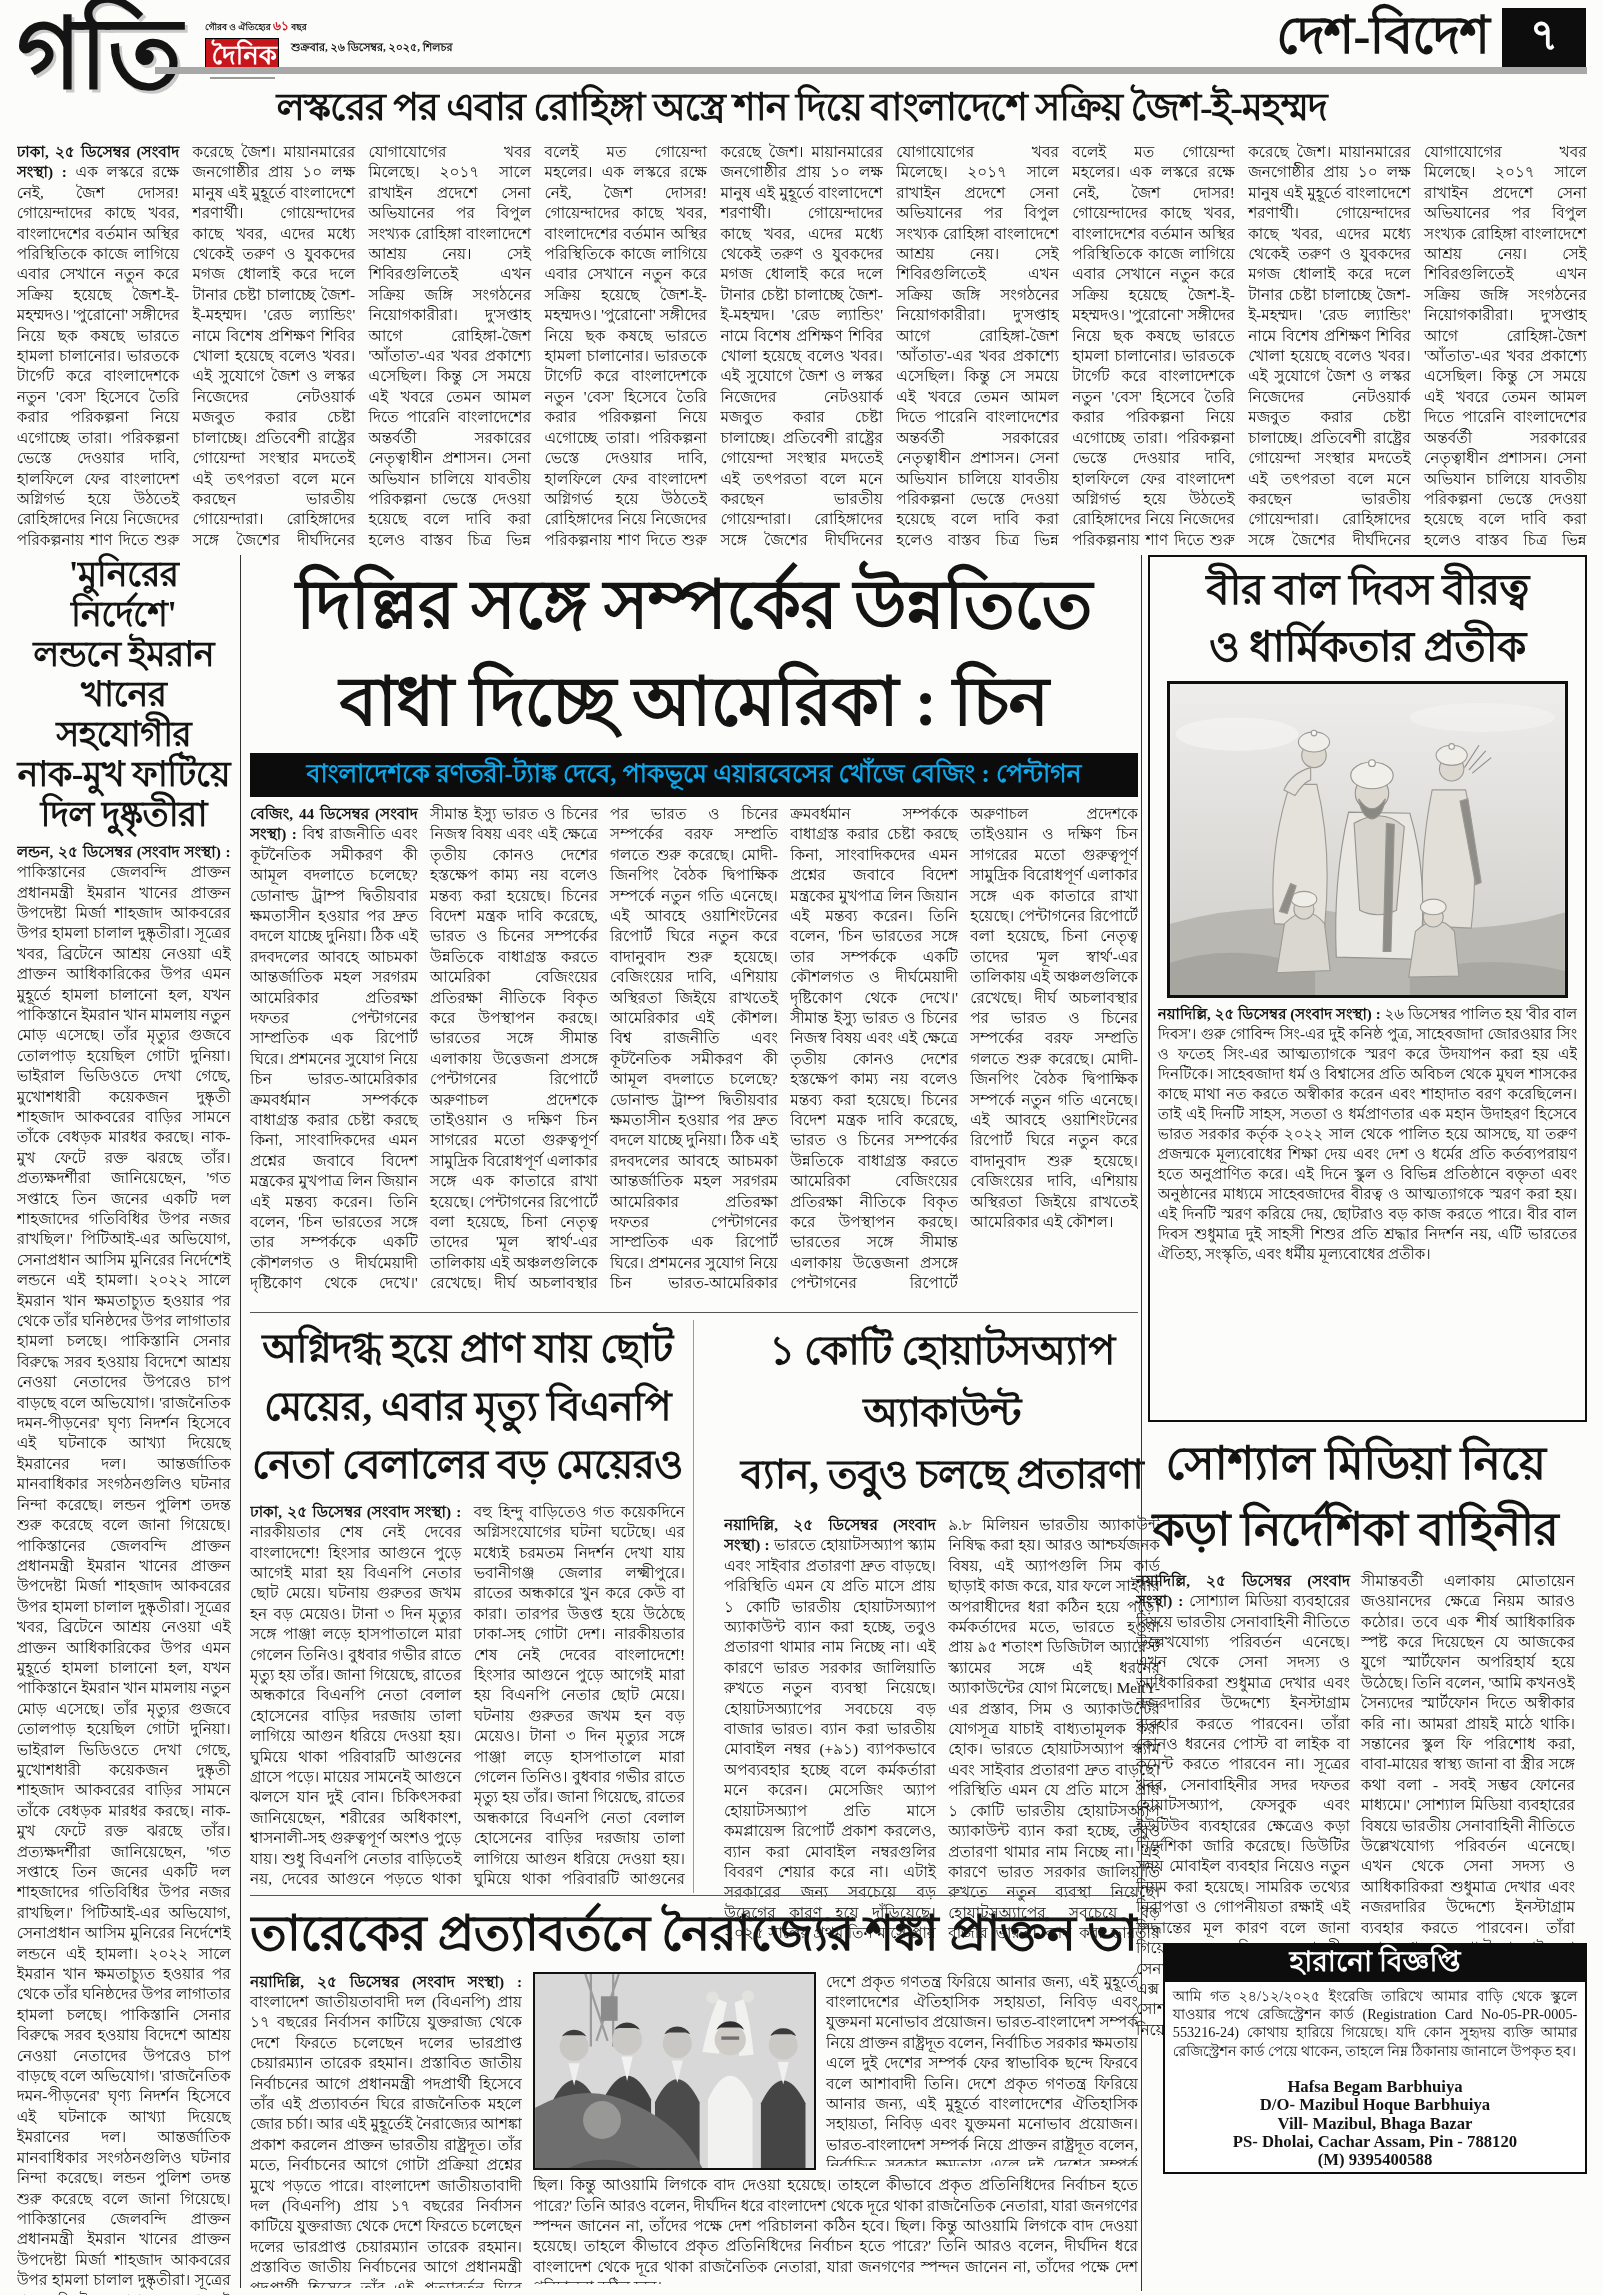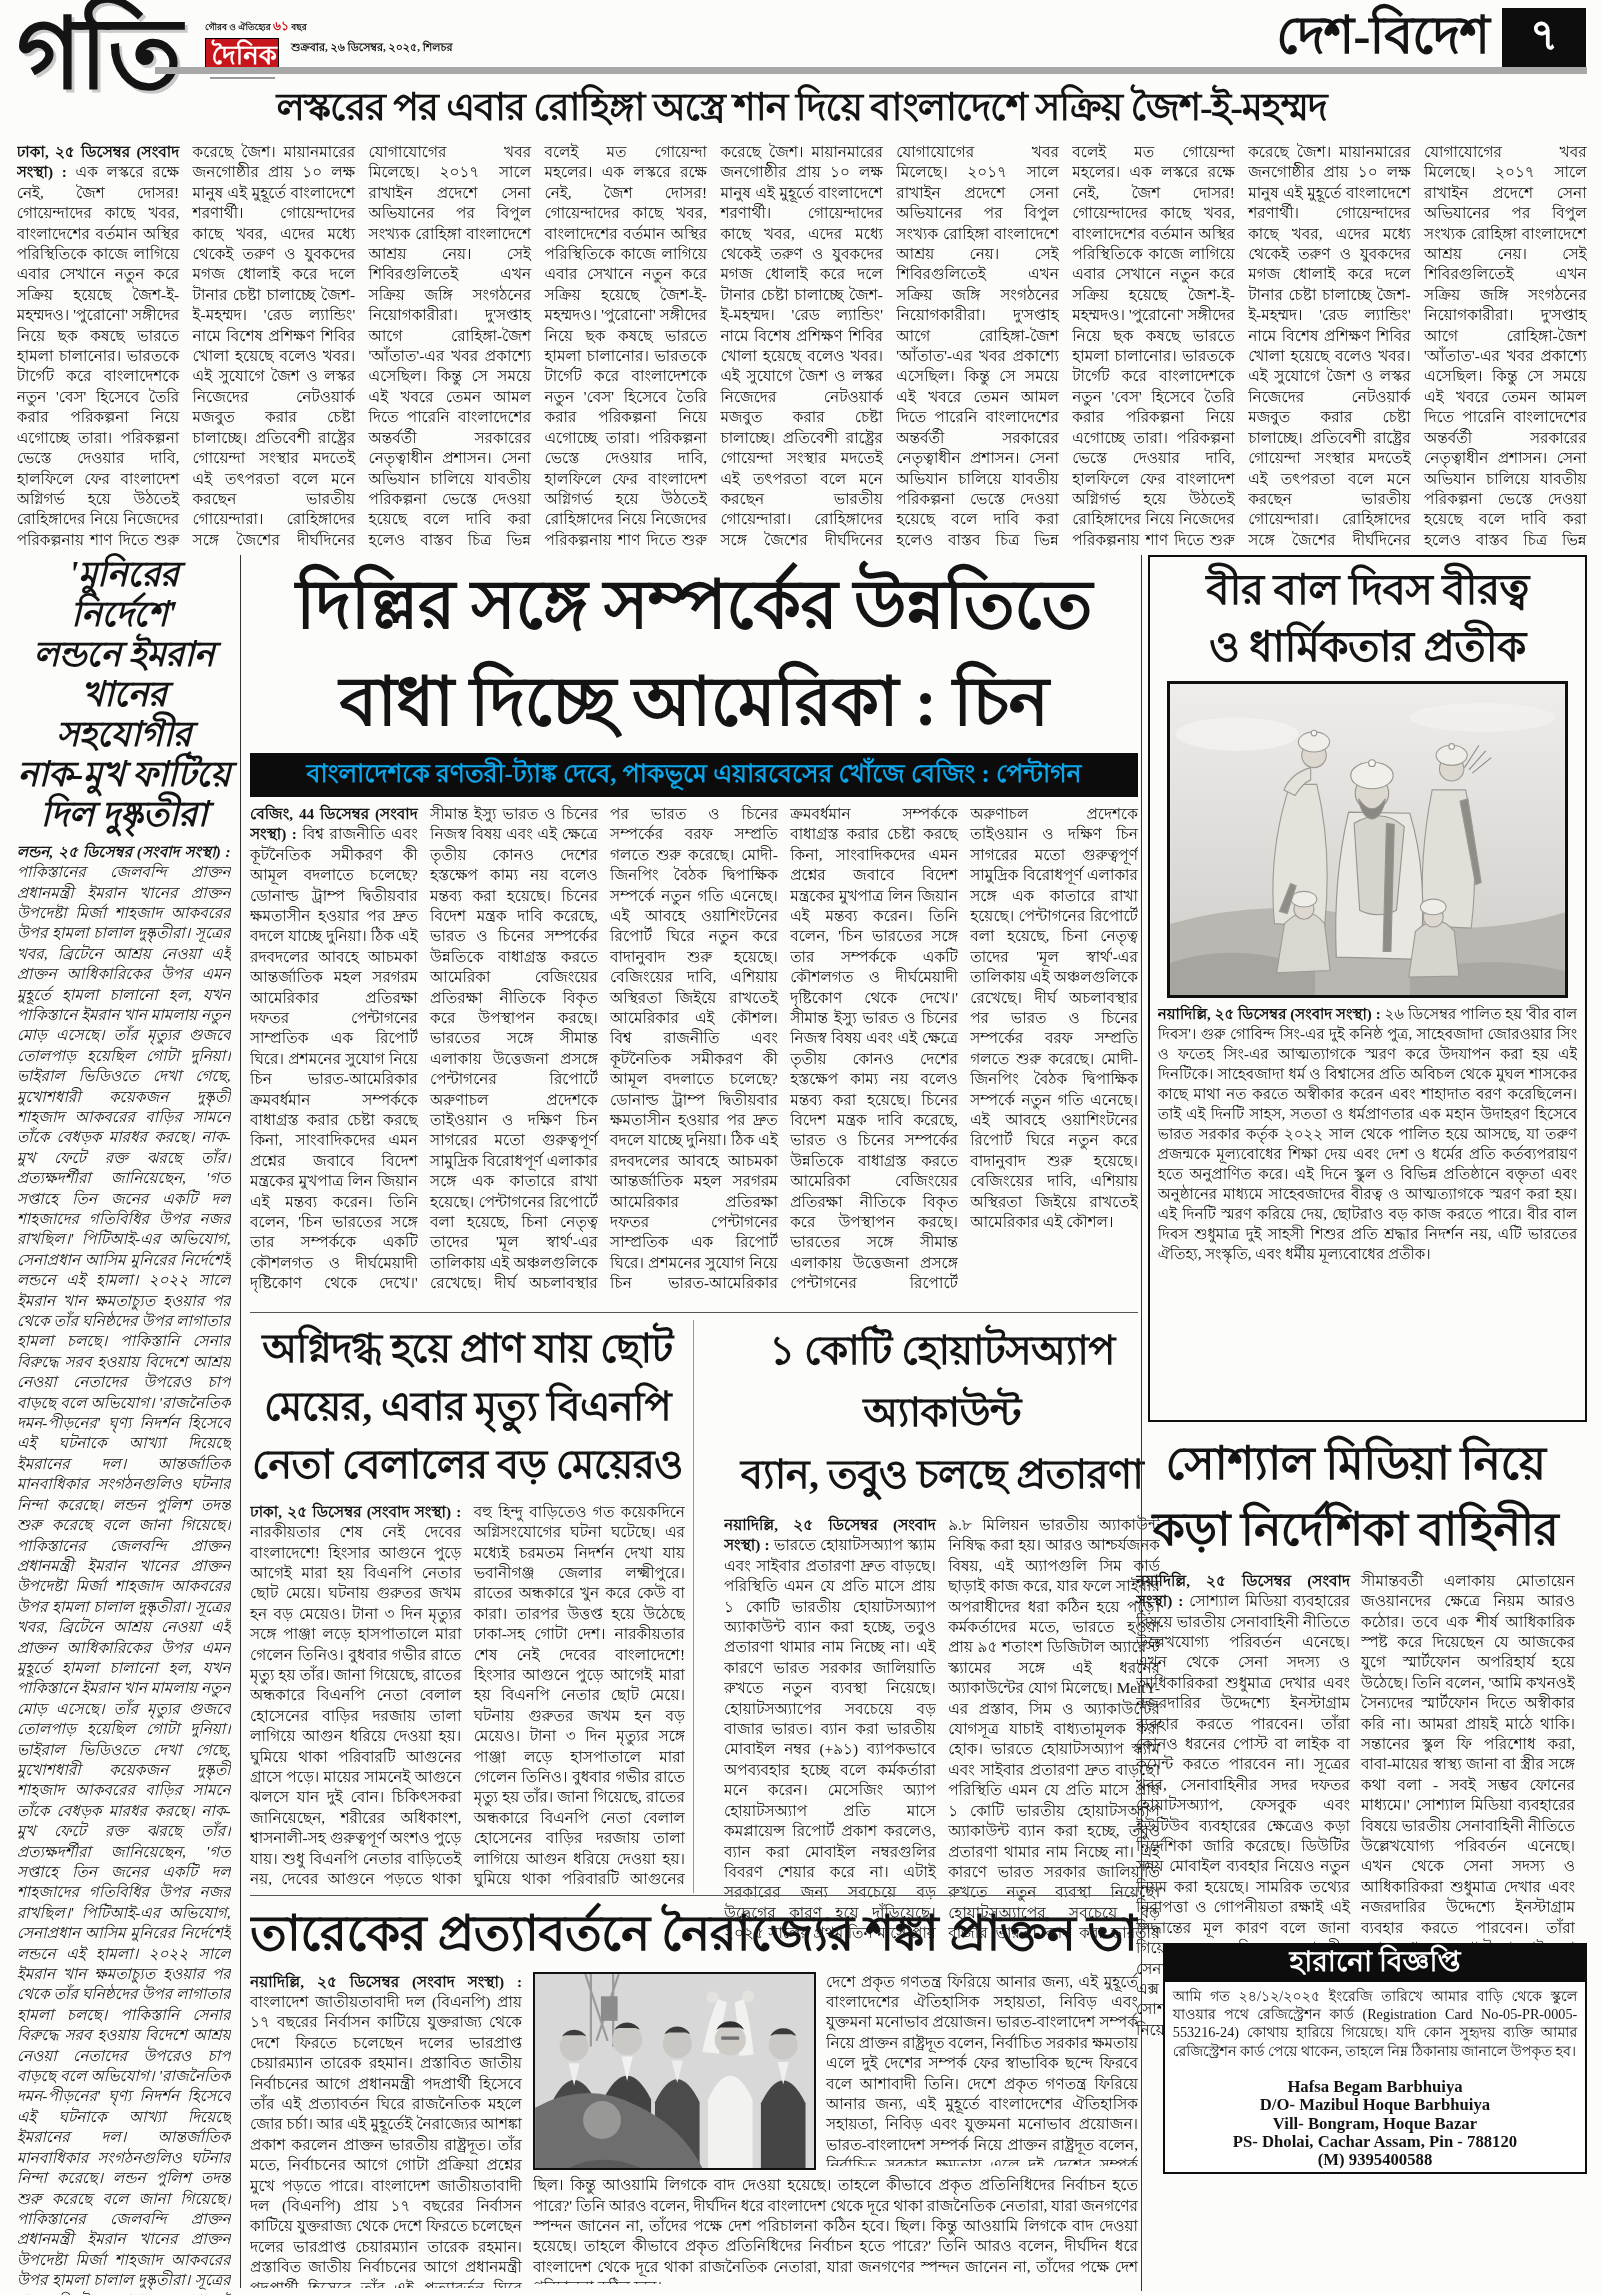--- a/index.html
+++ b/index.html
@@ -29,21 +29,21 @@
   .hl span{display:block;}
   
   .bodytxt{text-align:justify;font-size:15.3px;line-height:20.4px;overflow:hidden;}
   .dl{font-weight:bold;}
   .cols9{column-count:9;column-gap:13.4px;}
   .cols5{column-count:5;column-gap:12.3px;}
   .cols2{column-count:2;column-gap:12.3px;}
   
   .topbody{left:16.7px;top:142px;width:1570px;height:410px;}
   .sidebar{left:16.7px;top:555px;width:224px;height:1733px;border-right:1.1px solid #333;
-           padding-right:9px;box-sizing:border-box;font-style:italic;}
+           padding-right:9px;box-sizing:border-box;}
   .sb-head{font-size:35px;line-height:40px;}
   .sb-body{margin-top:6.7px;height:1512px;}
   .china{left:250px;top:557px;width:888px;}
   .china-head{font-size:68px;line-height:97px;}
   .subbar{margin-top:2.2px;height:44px;background:#0c0c0c;color:#0ea5e9;font-size:25px;font-weight:bold;
           display:flex;align-items:center;justify-content:center;white-space:nowrap;overflow:hidden;}
   .china-body{margin-top:6.7px;height:499px;}
   .hline{background:#555;height:1.1px;}
   .vline{background:#9a9a9a;width:1.1px;}
   .fire{left:250px;top:1320px;width:435px;}
@@ -298,20 +298,20 @@
       <span>সোশ্যাল মিডিয়া ব্যবহারের বিষয়ে ভারতীয় সেনাবাহিনী নীতিতে উল্লেখযোগ্য পরিবর্তন এনেছে। এখন থেকে সেনা সদস্য ও আধিকারিকরা শুধুমাত্র দেখার এবং নজরদারির উদ্দেশ্যে ইনস্টাগ্রাম ব্যবহার করতে পারবেন। তাঁরা কোনও ধরনের পোস্ট বা লাইক বা কমেন্ট করতে পারবেন না। সূত্রের খবর, সেনাবাহিনীর সদর দফতর হোয়াটসঅ্যাপ, ফেসবুক এবং ইউটিউব ব্যবহারের ক্ষেত্রেও কড়া নির্দেশিকা জারি করেছে। ডিউটির সময় মোবাইল ব্যবহার নিয়েও নতুন নিয়ম করা হয়েছে। সামরিক তথ্যের নিরাপত্তা ও গোপনীয়তা রক্ষাই এই সিদ্ধান্তের মূল কারণ বলে জানা গিয়েছে। এমনিতে ভারতীয় সেনাবাহিনী মাঝেমধ্যেই ফেসবুক, এক্স এবং ইনস্টাগ্রামের মতো সোশ্যাল মিডিয়া প্ল্যাটফর্ম ব্যবহার নিয়ে নির্দেশিকা জারি করে। সীমান্তবর্তী এলাকায় মোতায়েন জওয়ানদের ক্ষেত্রে নিয়ম আরও কঠোর। তবে এক শীর্ষ আধিকারিক স্পষ্ট করে দিয়েছেন যে আজকের যুগে স্মার্টফোন অপরিহার্য হয়ে উঠেছে। তিনি বলেন, 'আমি কখনওই সৈন্যদের স্মার্টফোন দিতে অস্বীকার করি না। আমরা প্রায়ই মাঠে থাকি। সন্তানের স্কুল ফি পরিশোধ করা, বাবা-মায়ের স্বাস্থ্য জানা বা স্ত্রীর সঙ্গে কথা বলা - সবই সম্ভব ফোনের মাধ্যমে।' সোশ্যাল মিডিয়া ব্যবহারের বিষয়ে ভারতীয় সেনাবাহিনী নীতিতে উল্লেখযোগ্য পরিবর্তন এনেছে। এখন থেকে সেনা সদস্য ও আধিকারিকরা শুধুমাত্র দেখার এবং নজরদারির উদ্দেশ্যে ইনস্টাগ্রাম ব্যবহার করতে পারবেন। তাঁরা কোনও ধরনের পোস্ট বা লাইক বা কমেন্ট করতে পারবেন না। সূত্রের খবর, সেনাবাহিনীর সদর দফতর হোয়াটসঅ্যাপ, ফেসবুক এবং ইউটিউব ব্যবহারের ক্ষেত্রেও কড়া নির্দেশিকা জারি করেছে। ডিউটির সময় মোবাইল ব্যবহার নিয়েও নতুন নিয়ম করা হয়েছে। সামরিক তথ্যের নিরাপত্তা ও গোপনীয়তা রক্ষাই এই সিদ্ধান্তের মূল কারণ বলে জানা গিয়েছে। এমনিতে ভারতীয় সেনাবাহিনী মাঝেমধ্যেই ফেসবুক, এক্স এবং ইনস্টাগ্রামের মতো সোশ্যাল মিডিয়া প্ল্যাটফর্ম ব্যবহার নিয়ে নির্দেশিকা জারি করে। সীমান্তবর্তী এলাকায় মোতায়েন জওয়ানদের ক্ষেত্রে নিয়ম আরও কঠোর। তবে এক শীর্ষ আধিকারিক স্পষ্ট করে দিয়েছেন যে আজকের যুগে স্মার্টফোন অপরিহার্য হয়ে উঠেছে। তিনি বলেন, 'আমি কখনওই সৈন্যদের স্মার্টফোন দিতে অস্বীকার করি না। আমরা প্রায়ই মাঠে থাকি। সন্তানের স্কুল ফি পরিশোধ করা, বাবা-মায়ের স্বাস্থ্য জানা বা স্ত্রীর সঙ্গে কথা বলা - সবই সম্ভব ফোনের মাধ্যমে।'</span>
     </div>
   </div>
 
   <div class="abs adbox">
     <div class="ad-head">হারানো বিজ্ঞপ্তি</div>
     <div class="ad-body">আমি গত ২৪/১২/২০২৫ ইংরেজি তারিখে আমার বাড়ি থেকে স্কুলে যাওয়ার পথে রেজিস্ট্রেশন কার্ড (Registration Card No-05-PR-0005-553216-24) কোথায় হারিয়ে গিয়েছে। যদি কোন সুহৃদয় ব্যক্তি আমার রেজিস্ট্রেশন কার্ড পেয়ে থাকেন, তাহলে নিম্ন ঠিকানায় জানালে উপকৃত হব।</div>
     <div class="ad-addr">
       <div>Hafsa Begam Barbhuiya</div>
       <div>D/O- Mazibul Hoque Barbhuiya</div>
-      <div>Vill- Bongram, Hoque Bazar</div>
+      <div>Vill- Mazibul, Bhaga Bazar</div>
       <div>PS- Dholai, Cachar Assam, Pin - 788120</div>
       <div>(M)  9395400588</div>
     </div>
   </div>
 
 </div>
 
 
 </body></html>

